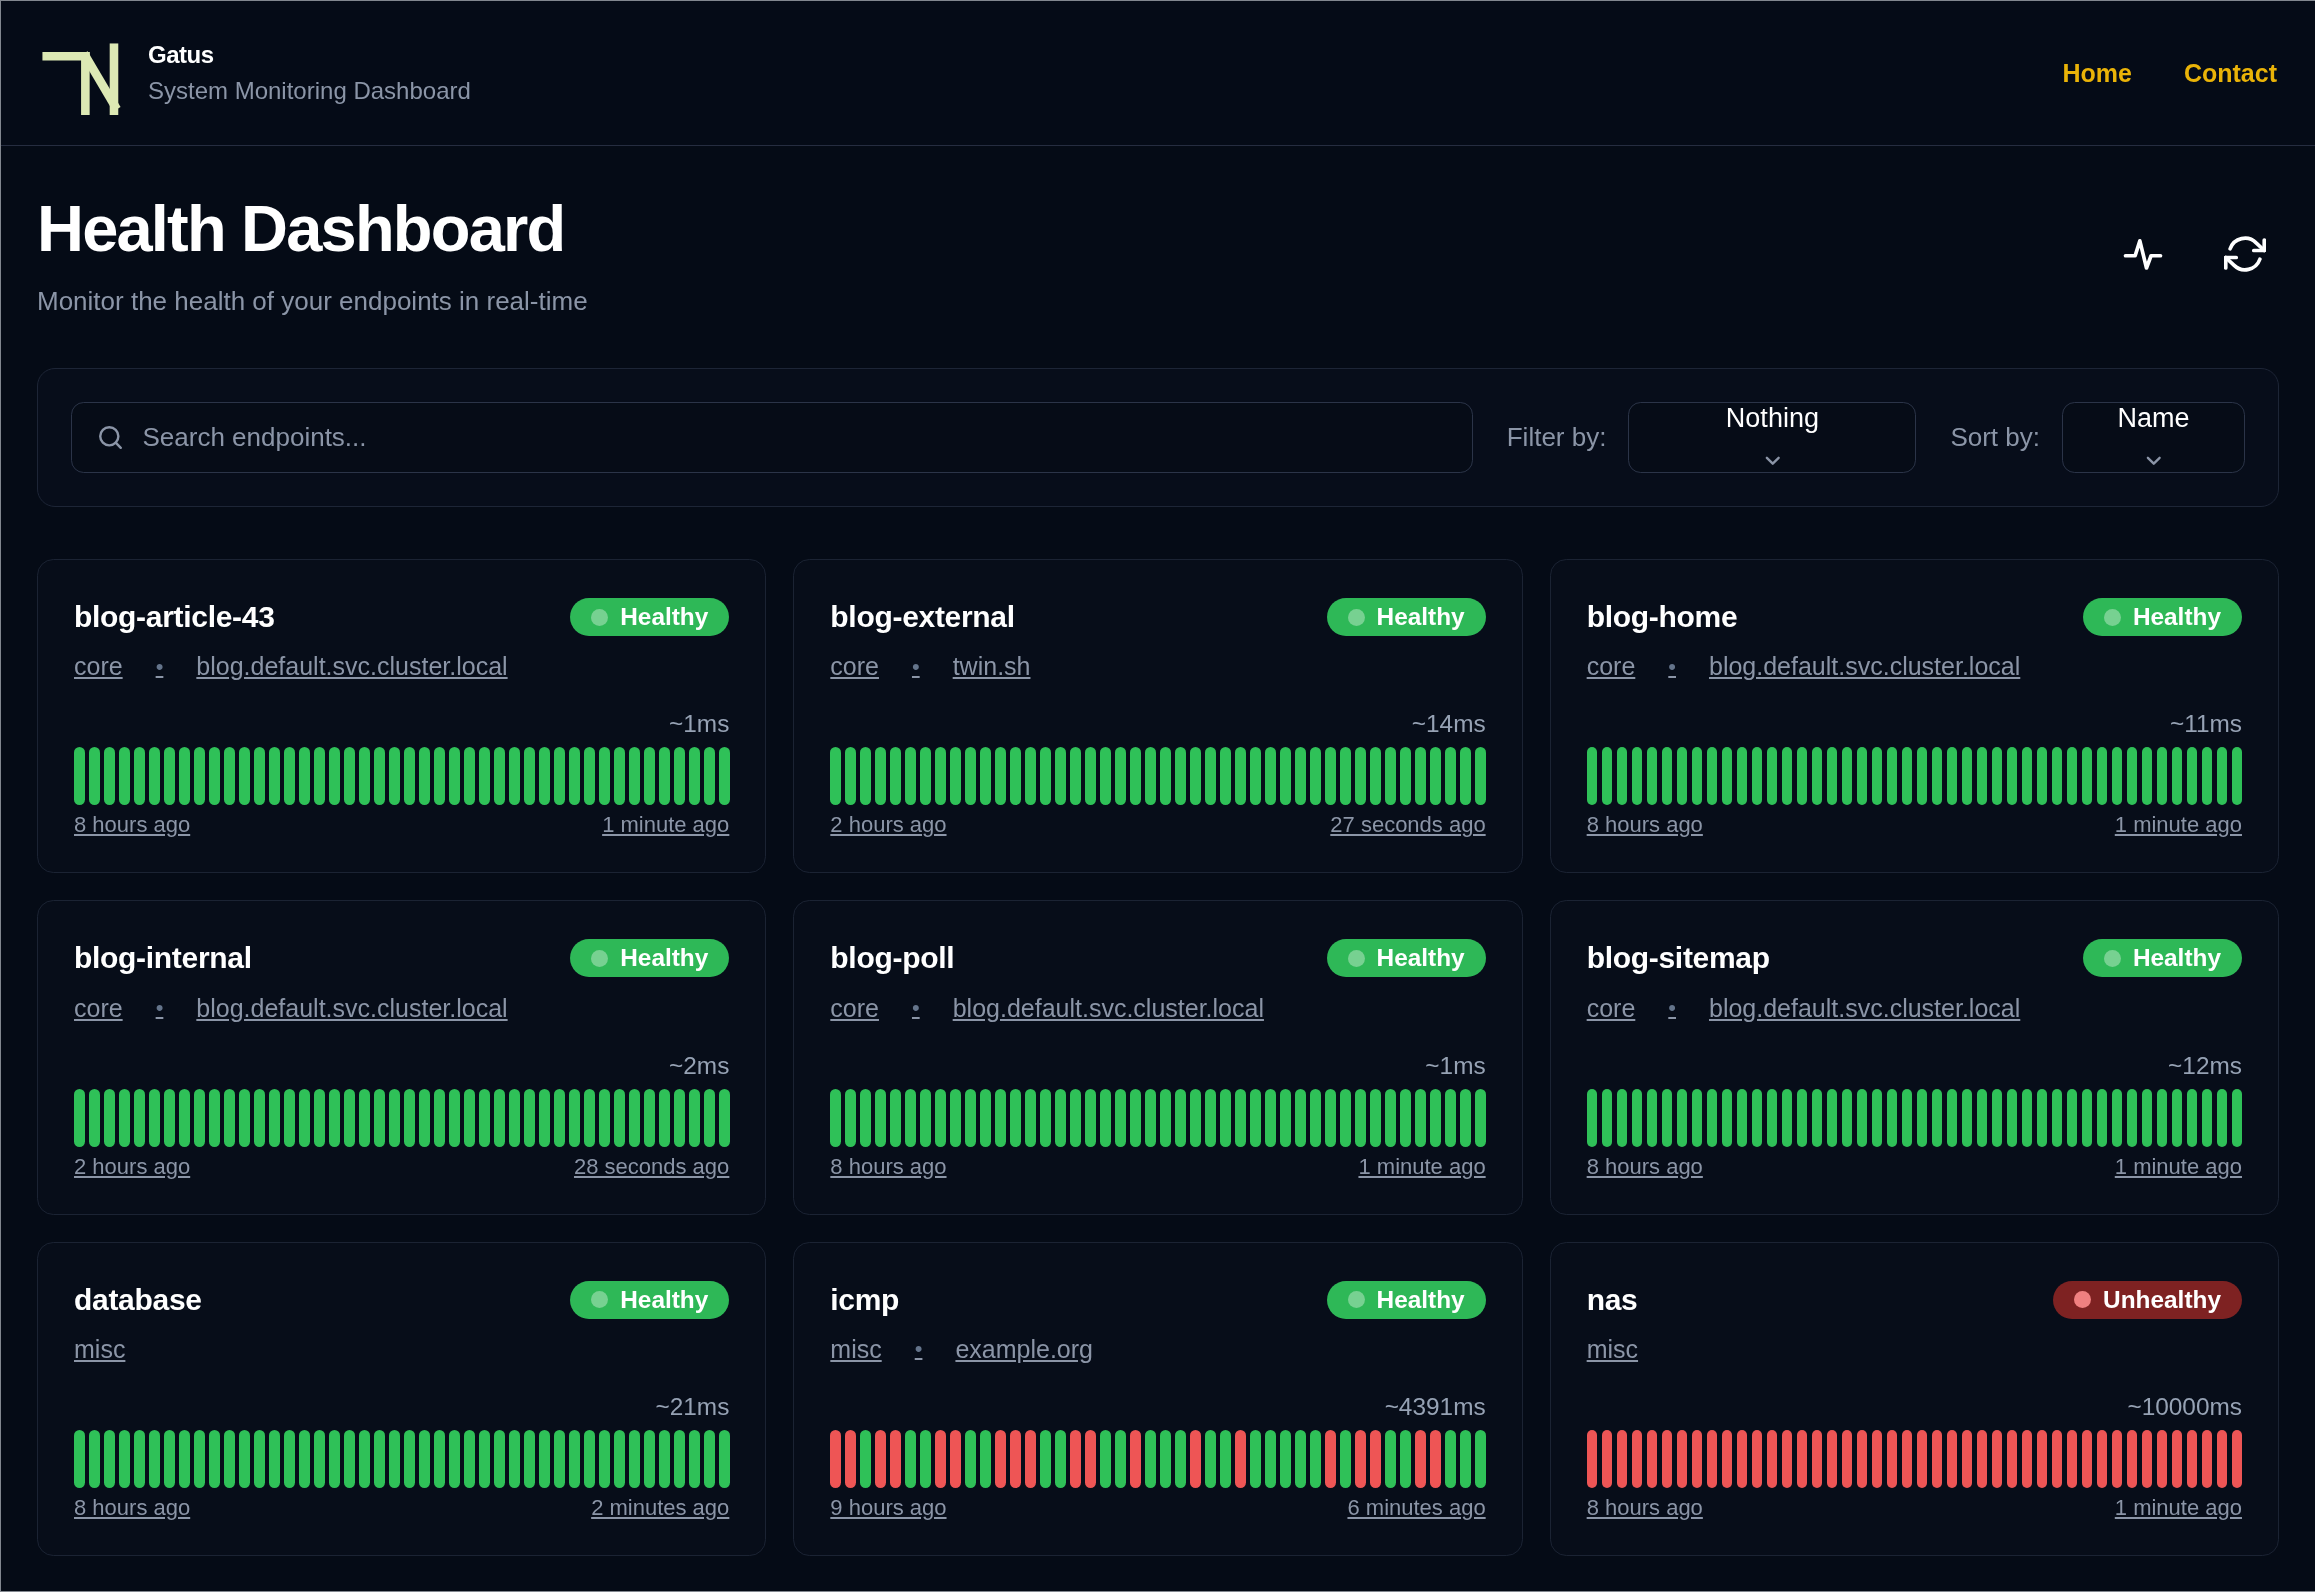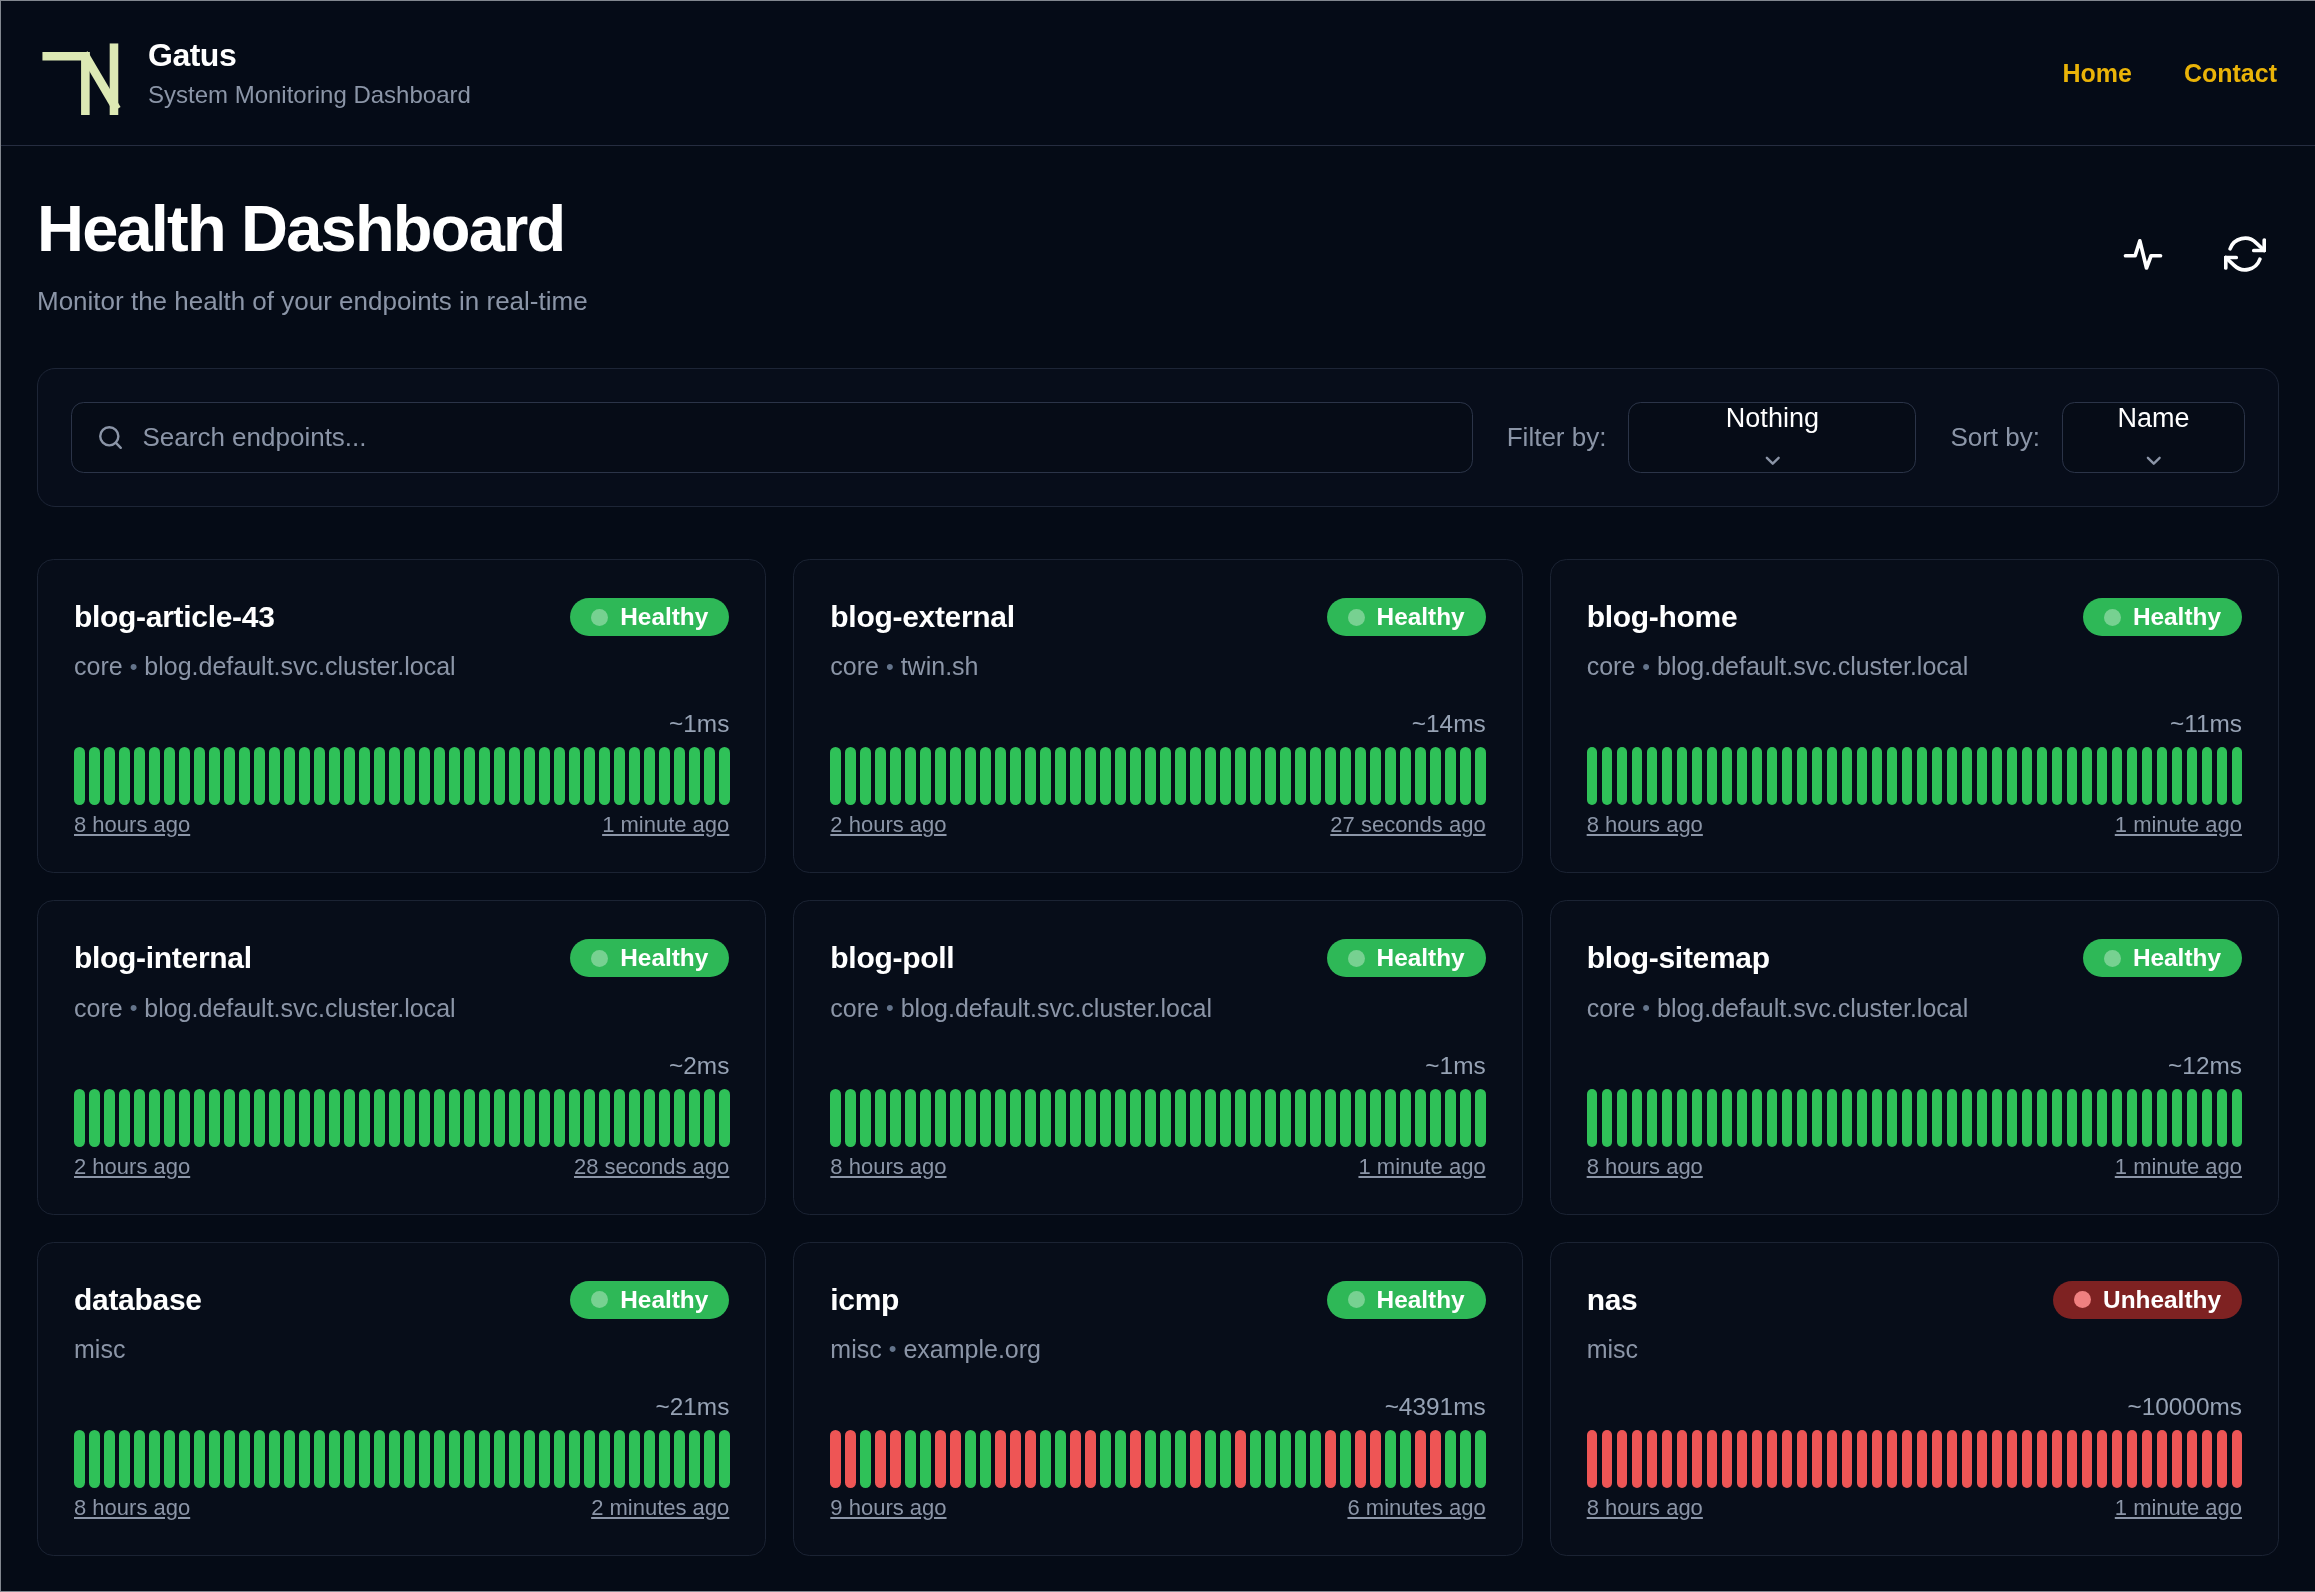--- a/index.html
+++ b/index.html
@@ -16,21 +16,21 @@
   .app-header {
     height: 145px;
     display: flex;
     align-items: center;
     padding: 0 38px;
     background: #050b17;
     border-bottom: 1.8px solid #262d40;
   }
   .logo-svg { width: 87px; height: 83px; display: block; }
   .brand-block { margin-left: 22px; }
-  .brand-title { font-size: 32px; font-weight: 700; color: #ffffff; letter-spacing: -0.5px; }
+  .brand-title { font-size: 24px; font-weight: 700; color: #ffffff; letter-spacing: -0.5px; }
   .brand-subtitle { font-size: 24px; color: #8b95a7; margin-top: 7.2px; }
   .header-nav { margin-left: auto; display: flex; gap: 52px; }
   .nav-link { font-size: 25px; font-weight: 600; color: #eab308; cursor: pointer; }
 
   
   .main { padding: 0 36px; }
   .page-head-row { display: flex; align-items: center; justify-content: space-between; margin-top: 45px; }
   .page-title { font-size: 65px; font-weight: 800; letter-spacing: -1.8px; color: #ffffff; }
   .page-subtitle { font-size: 26px; color: #8b95a7; margin-top: 20px; }
   .page-actions { display: flex; gap: 60px; align-items: center; padding-right: 12.7px; }
@@ -117,21 +117,21 @@
     font-weight: 700;
     color: #ffffff;
     flex: none;
   }
   .badge.healthy { background: #2eb857; }
   .badge.healthy .dot { background: rgba(255,255,255,0.35); }
   .badge.unhealthy { background: #7e2222; }
   .badge.unhealthy .dot { background: #f08080; }
   .dot { width: 17px; height: 17px; border-radius: 50%; }
 
-  .card-sub { margin-top: 16.3px; font-size: 25px; color: #8b95a7; display: flex; align-items: center; gap: 7px; }
+  .card-sub { margin-top: 16.3px; font-size: 25px; color: #8b95a7; display: flex; align-items: center; gap: 33px; text-decoration: underline; }
   .card-sub .sep { color: #64748b; font-size: 22px; }
 
   .latency { margin-top: 29px; text-align: right; font-size: 24.4px; color: #96a2b4; }
   .bars { margin-top: 9px; display: flex; gap: 4.5px; height: 58px; }
   .bar { flex: 1; border-radius: 6.3px; }
   .bar.g { background: #2fc158; }
   .bar.r { background: #ee5555; }
   .times { margin-top: 7px; display: flex; justify-content: space-between; font-size: 22px; color: #8b95a7; text-decoration: underline; }
 </style>
 </head>

